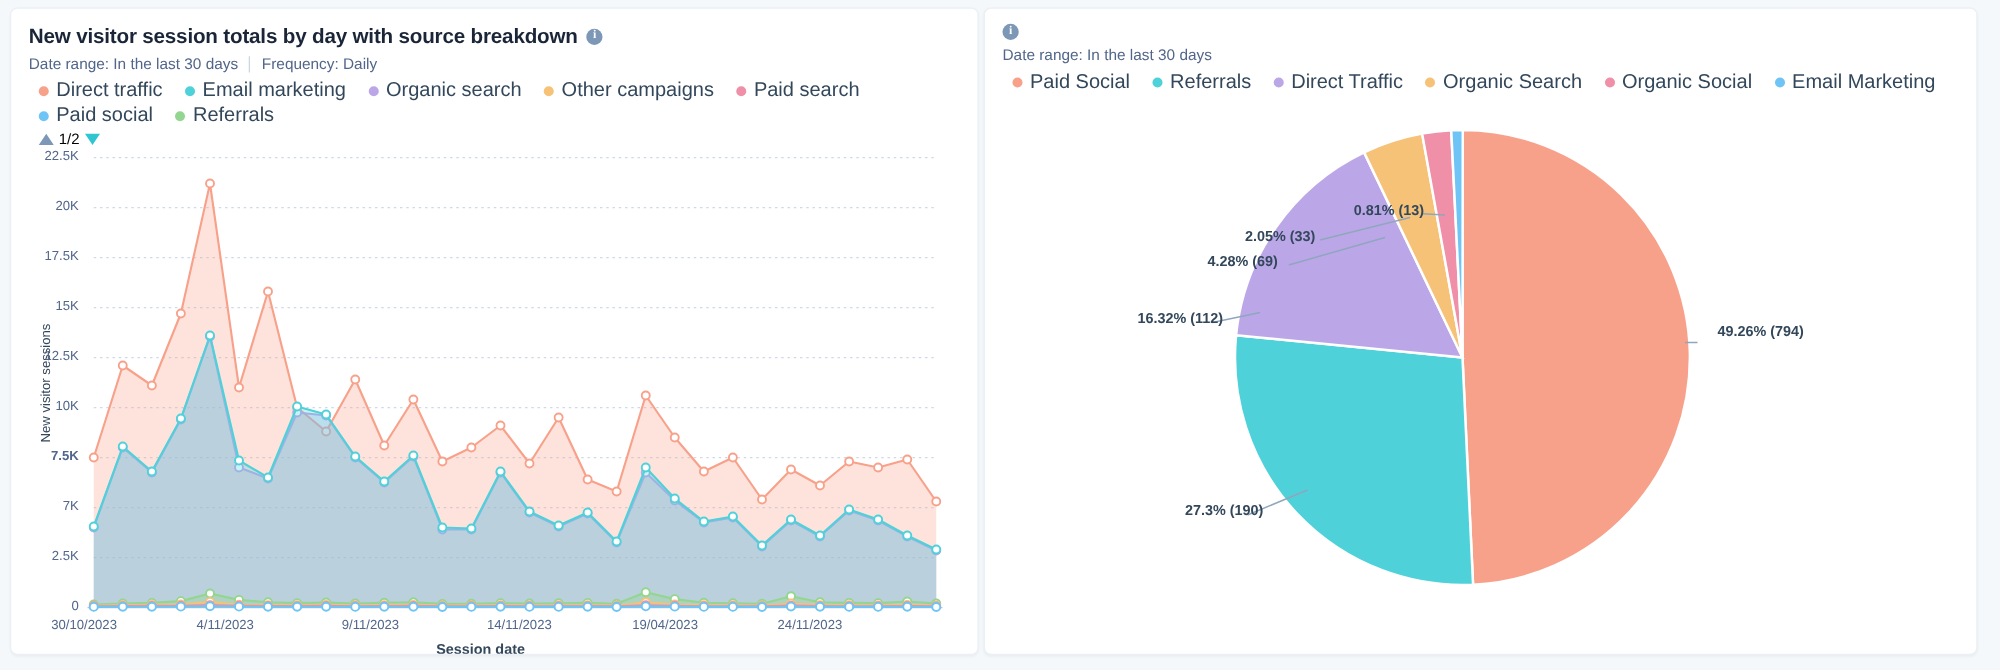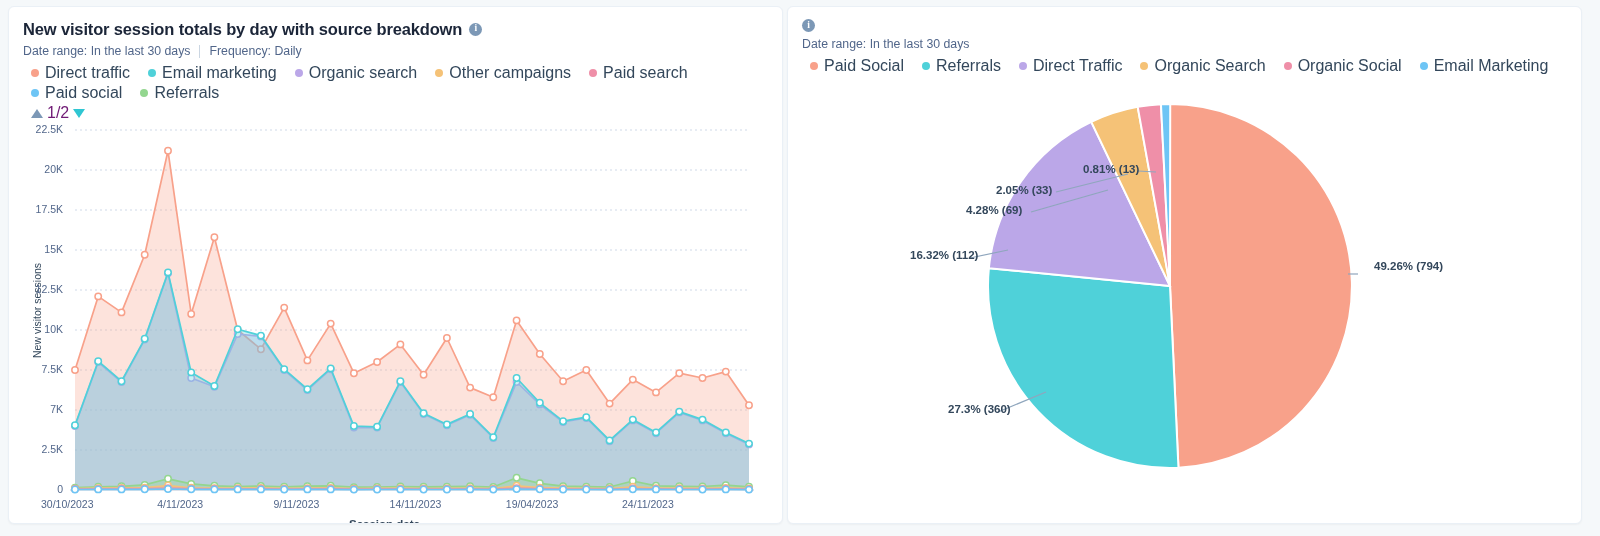--- a/index.html
+++ b/index.html
@@ -76,21 +76,21 @@
     display: flex; align-items: center; gap: 6px;
     font-size: 16px; color: #33475b; line-height: 16px;
     cursor: pointer;
   }
   .legend-dot { width: 8px; height: 8px; border-radius: 50%; flex: none; }
 
   .pager {
     margin-top: 3px;
     padding-left: 8px;
     display: flex; align-items: center; gap: 4px;
-    font-size: 16px; color: #701a75;
+    font-size: 12px; color: #000000;
   }
   .tri { width: 0; height: 0; cursor: pointer; }
   .tri-up {
     border-left: 6px solid transparent;
     border-right: 6px solid transparent;
     border-bottom: 9px solid #7c98b6;
   }
   .tri-down {
     border-left: 6px solid transparent;
     border-right: 6px solid transparent;
@@ -415,21 +415,21 @@
           <circle cx="670.3" cy="367.5" r="3.2" fill="#ffffff" stroke="#6ec5f5" stroke-width="1.5"></circle>
           <circle cx="693.5" cy="367.5" r="3.2" fill="#ffffff" stroke="#6ec5f5" stroke-width="1.5"></circle>
           <circle cx="716.8" cy="367.4" r="3.2" fill="#ffffff" stroke="#6ec5f5" stroke-width="1.5"></circle>
           <circle cx="740.0" cy="367.6" r="3.2" fill="#ffffff" stroke="#6ec5f5" stroke-width="1.5"></circle>
         </svg>
       <div class="axis-title-y" id="ytitle" style="left: 22px; top: 236px;">New visitor sessions</div>
       <div class="axis-title-x" id="xtitle" style="left: 340px; top: 396px;">Session date</div>
     <div class="tick-y" style="left: 0px; width: 54px; top: 361px;">0</div>
         <div class="tick-y" style="left: 0px; width: 54px; top: 321px;">2.5K</div>
         <div class="tick-y" style="left: 0px; width: 54px; top: 281px;">7K</div>
-        <div class="tick-y" style="left: 0px; width: 54px; top: 241px;">7.5K</div>
+        <div class="tick-y" style="left: 0px; width: 54px; top: 241px; font-weight: bold;">7.5K</div>
         <div class="tick-y" style="left: 0px; width: 54px; top: 201px;">10K</div>
         <div class="tick-y" style="left: 0px; width: 54px; top: 161px;">12.5K</div>
         <div class="tick-y" style="left: 0px; width: 54px; top: 121px;">15K</div>
         <div class="tick-y" style="left: 0px; width: 54px; top: 81px;">17.5K</div>
         <div class="tick-y" style="left: 0px; width: 54px; top: 41px;">20K</div>
         <div class="tick-y" style="left: 0px; width: 54px; top: 1px;">22.5K</div>
         <div class="tick-x" style="left: 32px; top: 376px;">30/10/2023</div>
         <div class="tick-x" style="left: 148.207px; top: 376px;">4/11/2023</div>
         <div class="tick-x" style="left: 264.414px; top: 376px;">9/11/2023</div>
         <div class="tick-x" style="left: 380.621px; top: 376px;">14/11/2023</div>
@@ -483,21 +483,21 @@
           <path d="M 382 212 L 200.87 194.19 A 182 182 0 0 1 303.27 47.91 Z" fill="#bba7e8" stroke="#ffffff" stroke-width="2"></path>
           <polyline points="182,184 220,176" fill="none" stroke="#8fa6bd" stroke-width="1.2"></polyline>
           <path d="M 382 212 L 303.27 47.91 A 182 182 0 0 1 349.70 32.89 Z" fill="#f5c277" stroke="#ffffff" stroke-width="2"></path>
           <polyline points="243,138 320,116" fill="none" stroke="#8fa6bd" stroke-width="1.2"></polyline>
           <path d="M 382 212 L 349.70 32.89 A 182 182 0 0 1 372.97 30.22 Z" fill="#ef8fa8" stroke="#ffffff" stroke-width="2"></path>
           <polyline points="268,118 340,100" fill="none" stroke="#8fa6bd" stroke-width="1.2"></polyline>
           <path d="M 382 212 L 372.97 30.22 A 182 182 0 0 1 382.23 30.00 Z" fill="#6ec5f5" stroke="#ffffff" stroke-width="2"></path>
           <polyline points="350,97 368,98" fill="none" stroke="#8fa6bd" stroke-width="1.2"></polyline>
         </svg>
     <div class="pie-label" style="left: 586px; top: 186px;">49.26% (794)</div>
-        <div class="pie-label" style="left: 160px; top: 329px;">27.3% (360)</div>
+        <div class="pie-label" style="left: 160px; top: 329px;">27.3% (190)</div>
         <div class="pie-label" style="left: 122px; top: 175px;">16.32% (112)</div>
         <div class="pie-label" style="left: 178px; top: 130px;">4.28% (69)</div>
         <div class="pie-label" style="left: 208px; top: 110px;">2.05% (33)</div>
         <div class="pie-label" style="left: 295px; top: 89px;">0.81% (13)</div>
       </div>
   </div>
 
 </div>
 
 </body></html>

